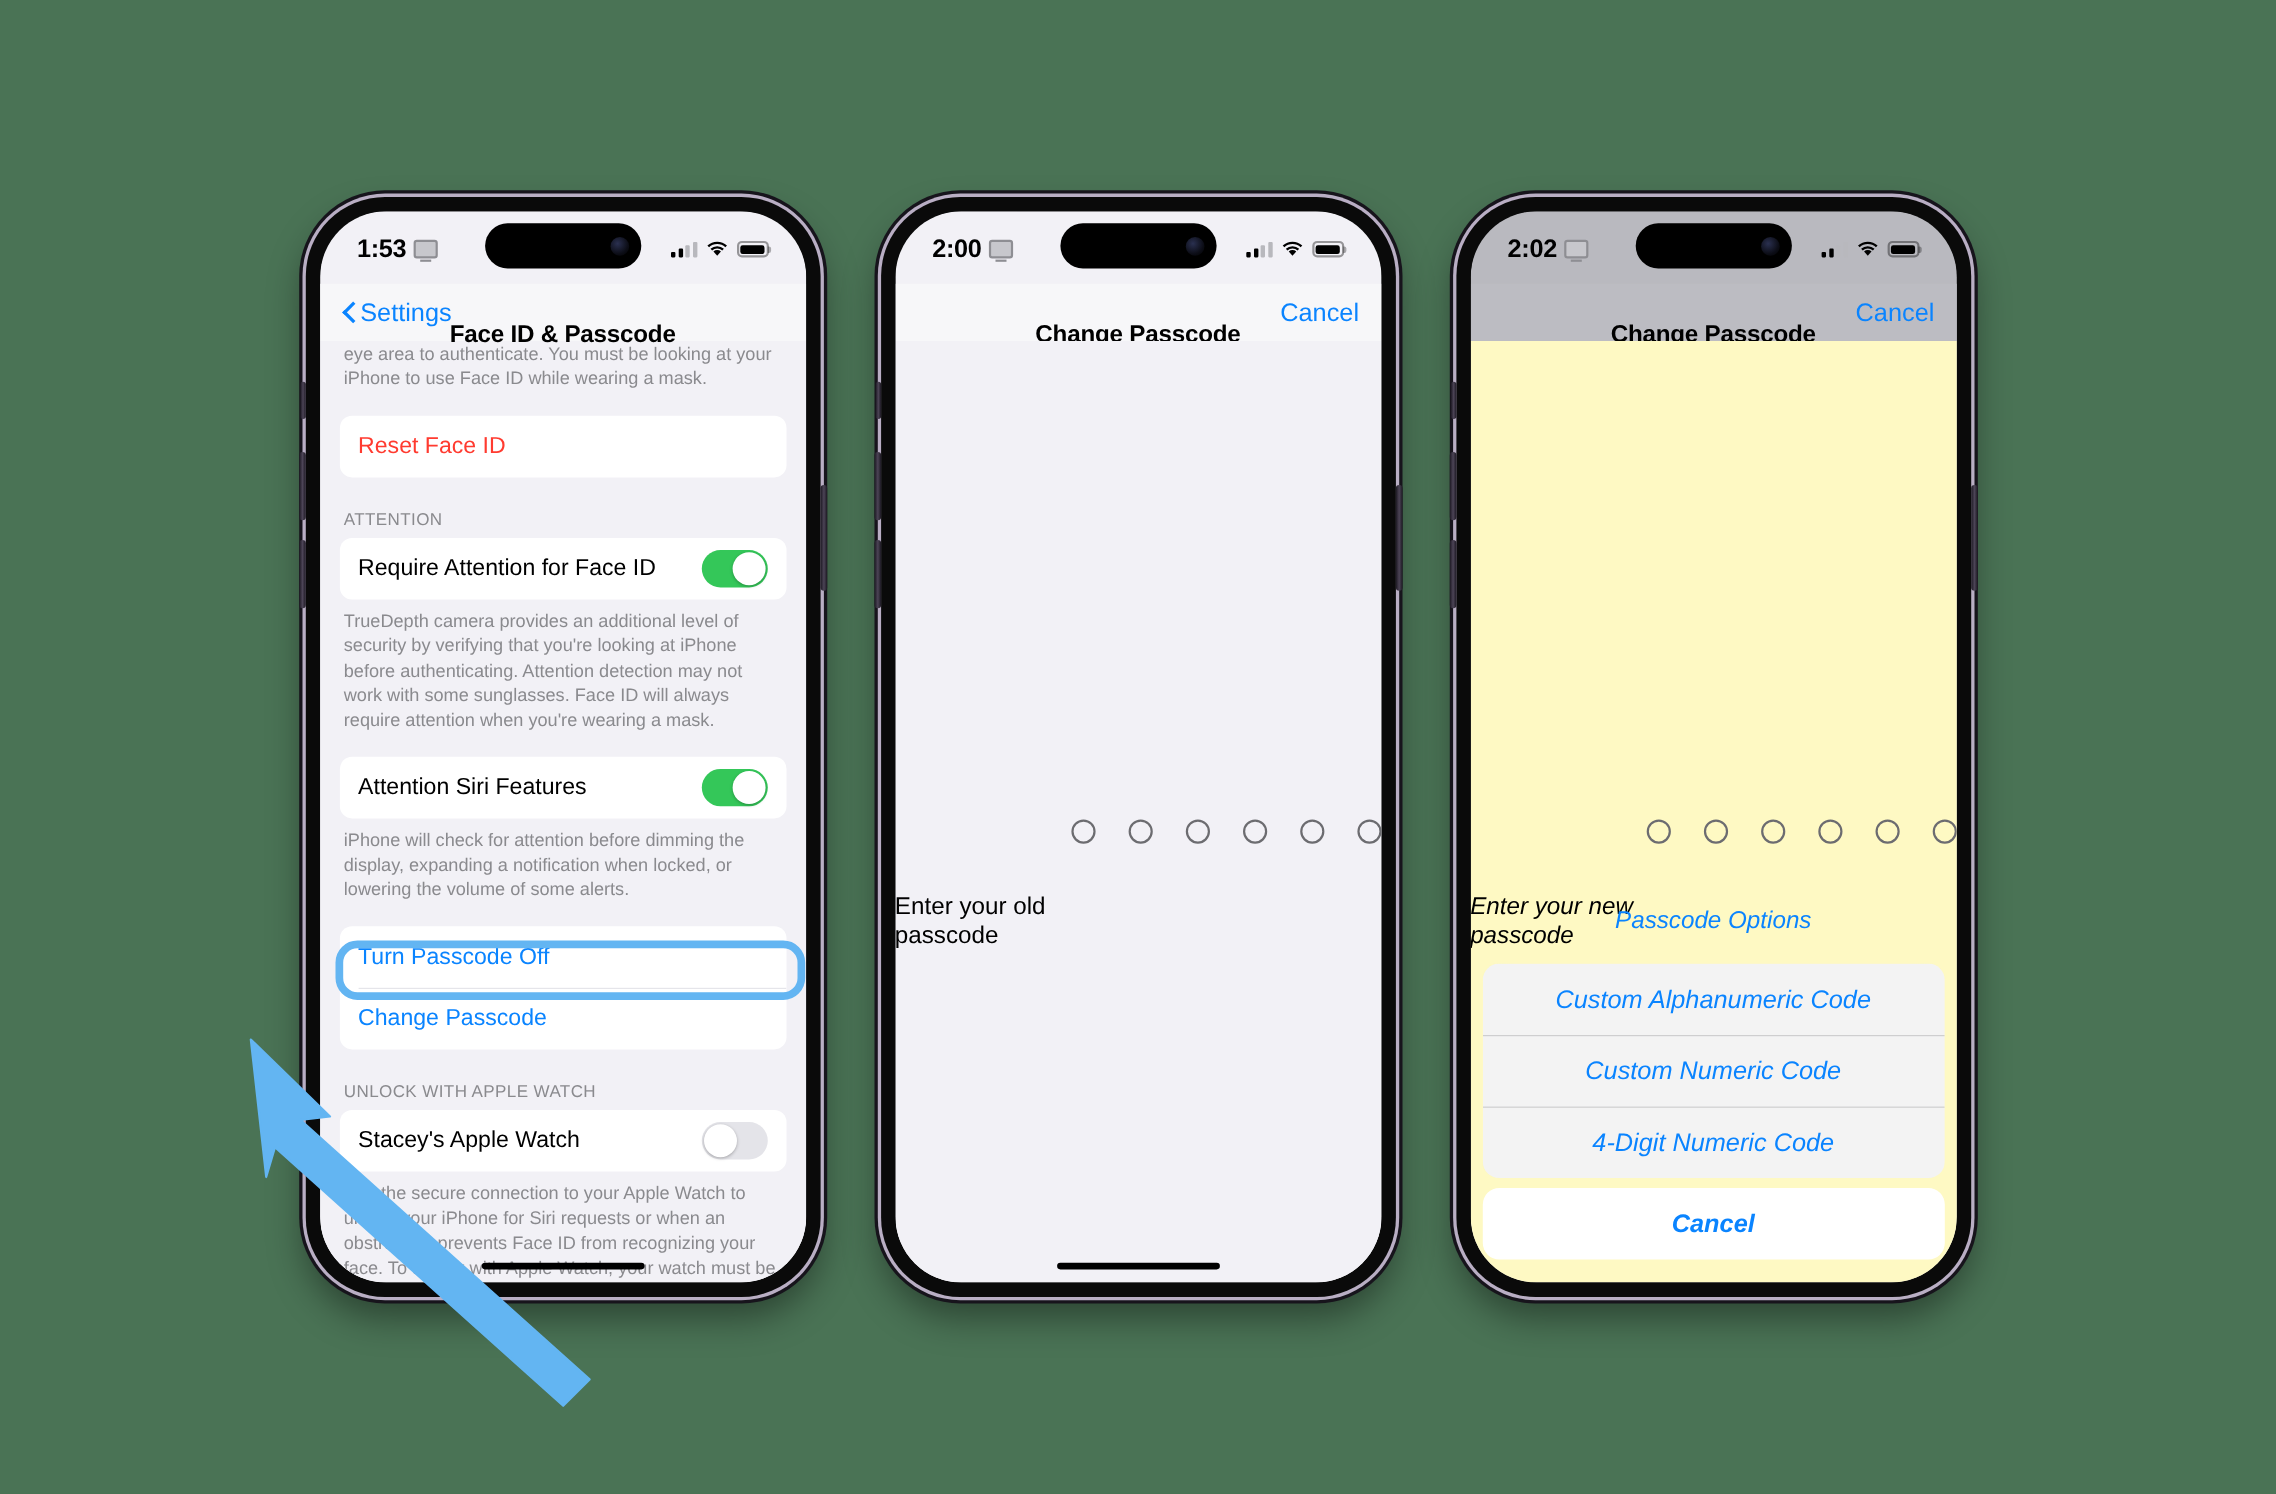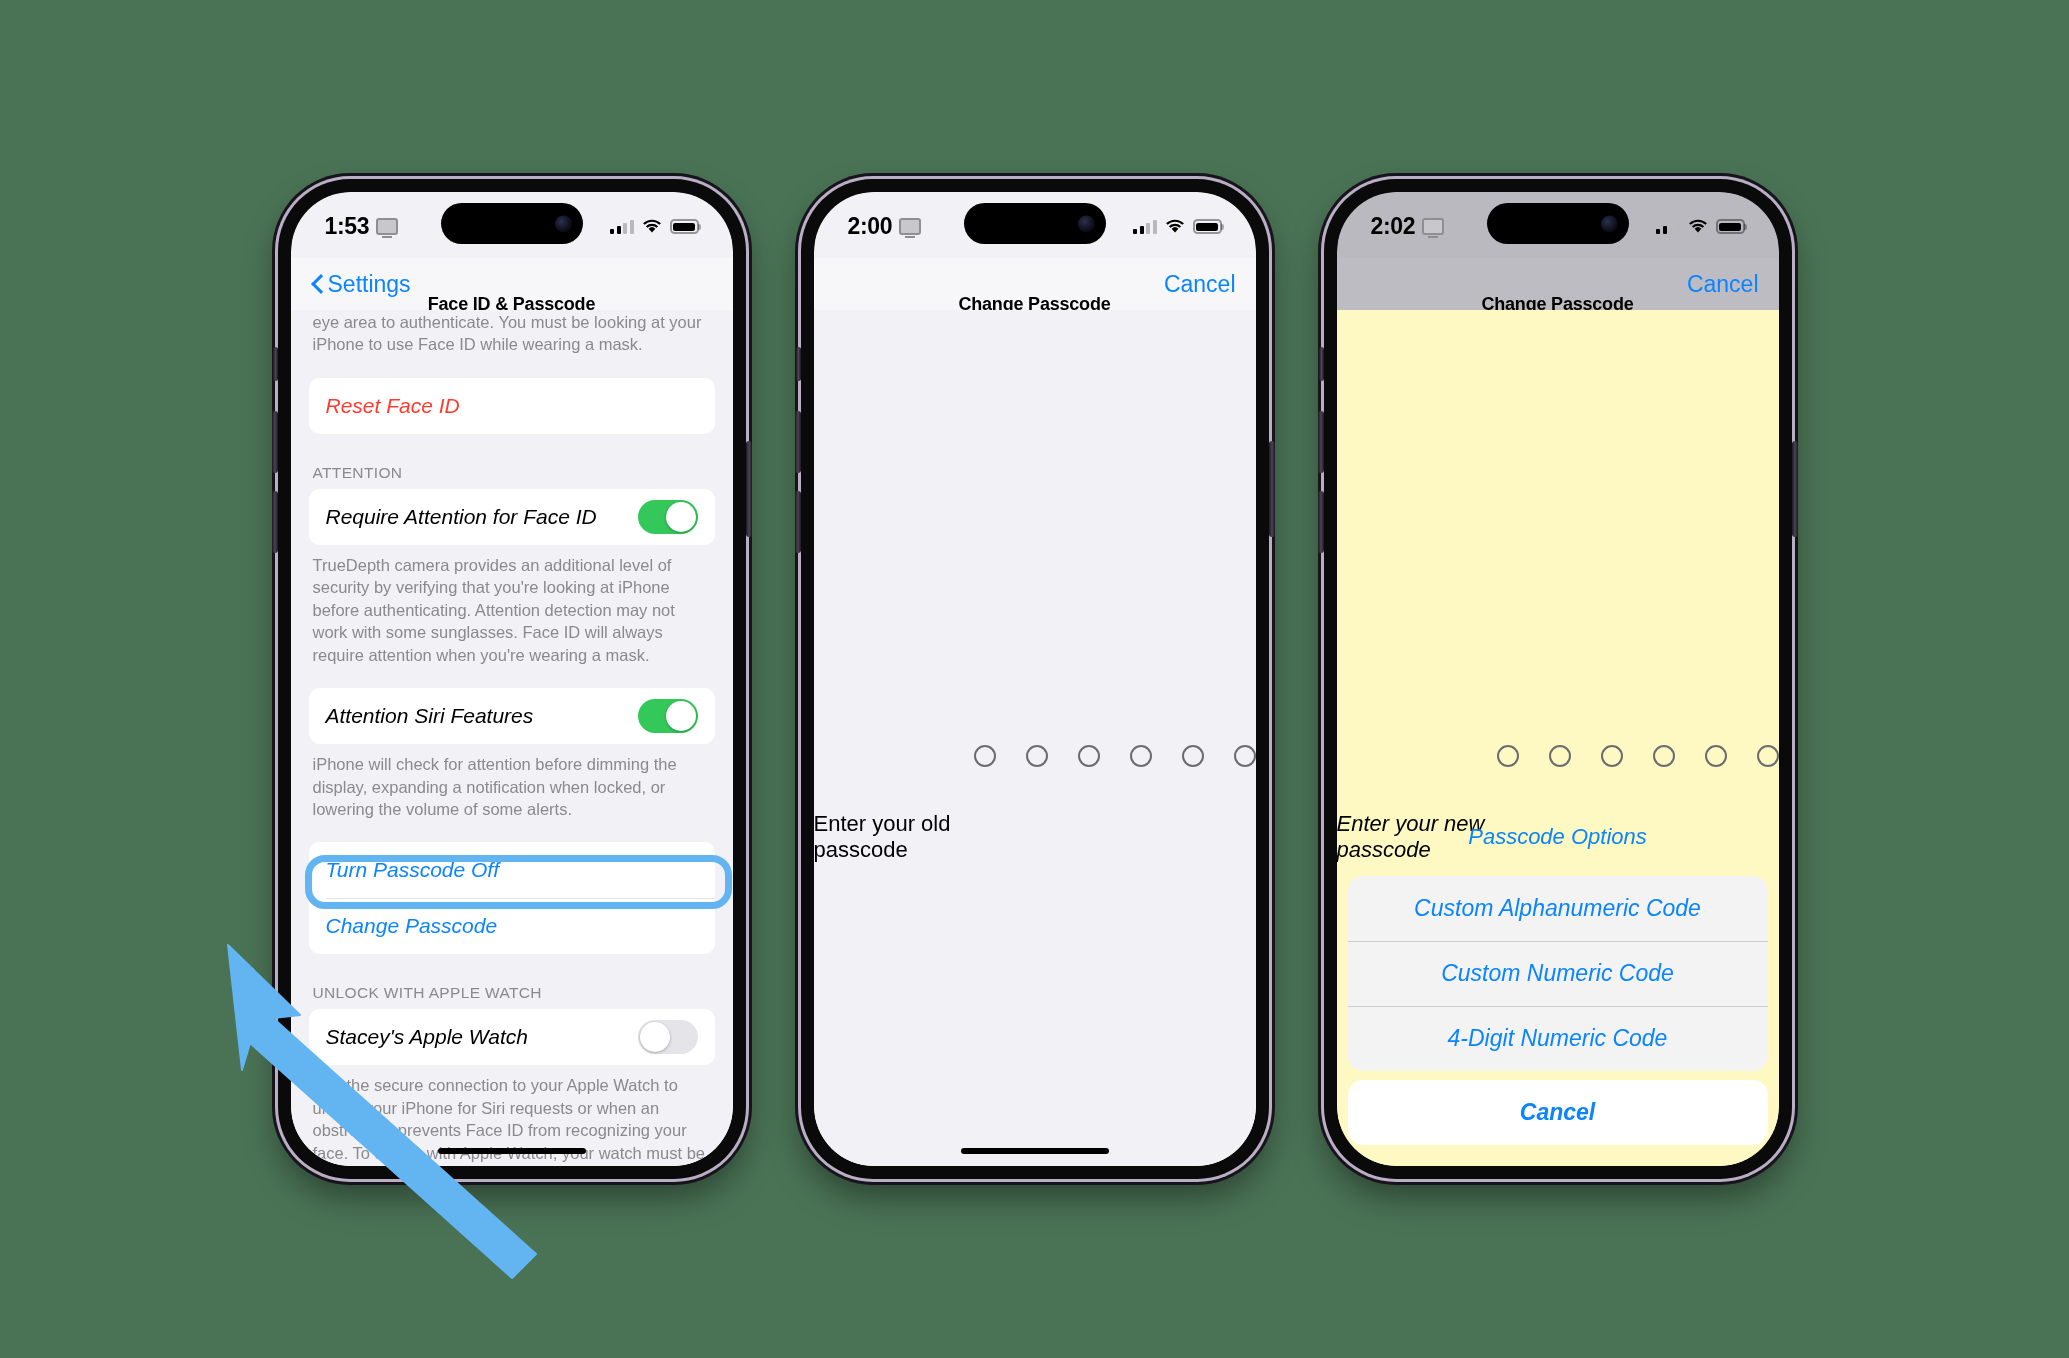--- a/index.html
+++ b/index.html
@@ -174,21 +174,21 @@
     left: 3px; top: 3px;
     width: 11px; height: 11px;
     border-left: 3.2px solid #0a84ff;
     border-bottom: 3.2px solid #0a84ff;
     transform: rotate(45deg);
   }
   .nav-title {
     position: absolute;
     left: 0; right: 0;
     text-align: center;
-    font-size: 18px;
+    font-size: 22px;
     font-weight: bold;
     color: #000;
     letter-spacing: -0.2px;
     margin-top: 40px;
   }
   .nav-right {
     margin-left: auto;
     color: #0a84ff;
     font-size: 23px;
     z-index: 2;
@@ -211,21 +211,20 @@
     color: #8a8a8e;
     font-size: 15.5px;
     letter-spacing: 0.35px;
     padding: 30px 4px 7px 4px;
     text-transform: uppercase;
   }
   .card {
     background: #fff;
     border-radius: 11px;
     overflow: hidden;
-    font-style: italic;
   }
   .row {
     min-height: 56px;
     display: flex;
     align-items: center;
     padding: 0 17px;
     font-size: 21px;
     color: #000;
     position: relative;
   }

